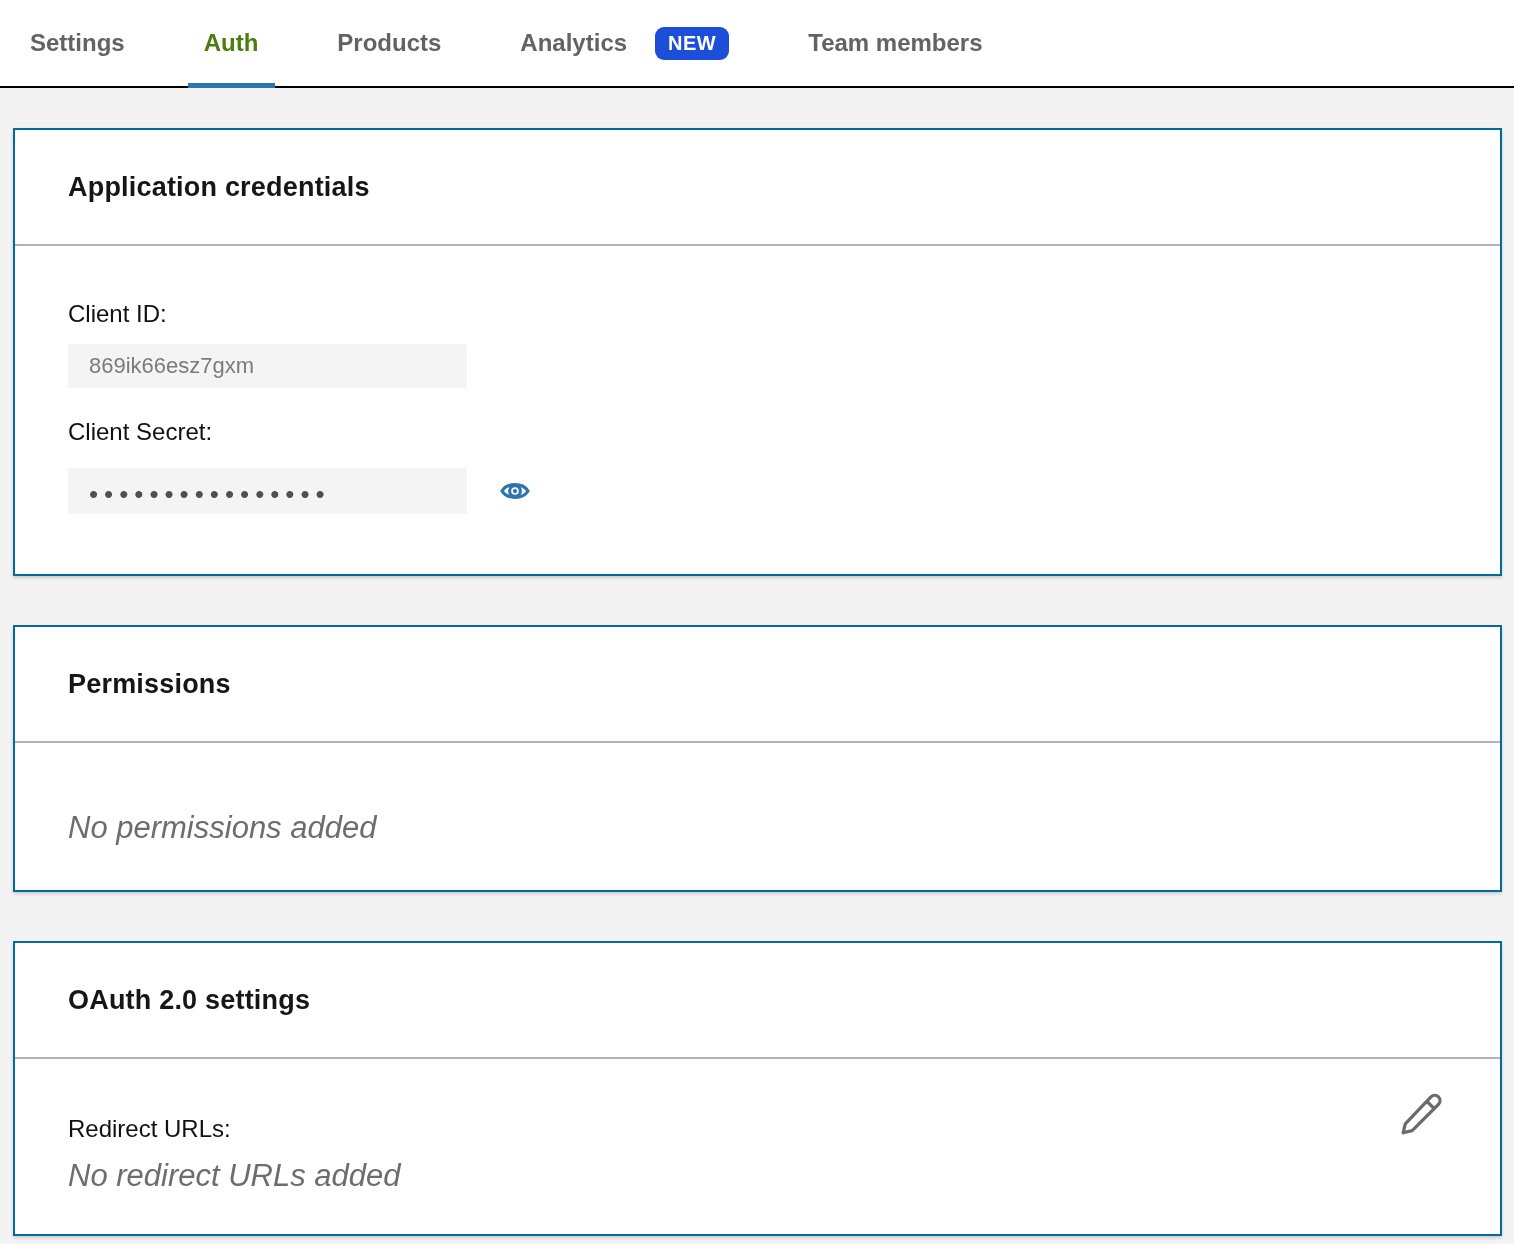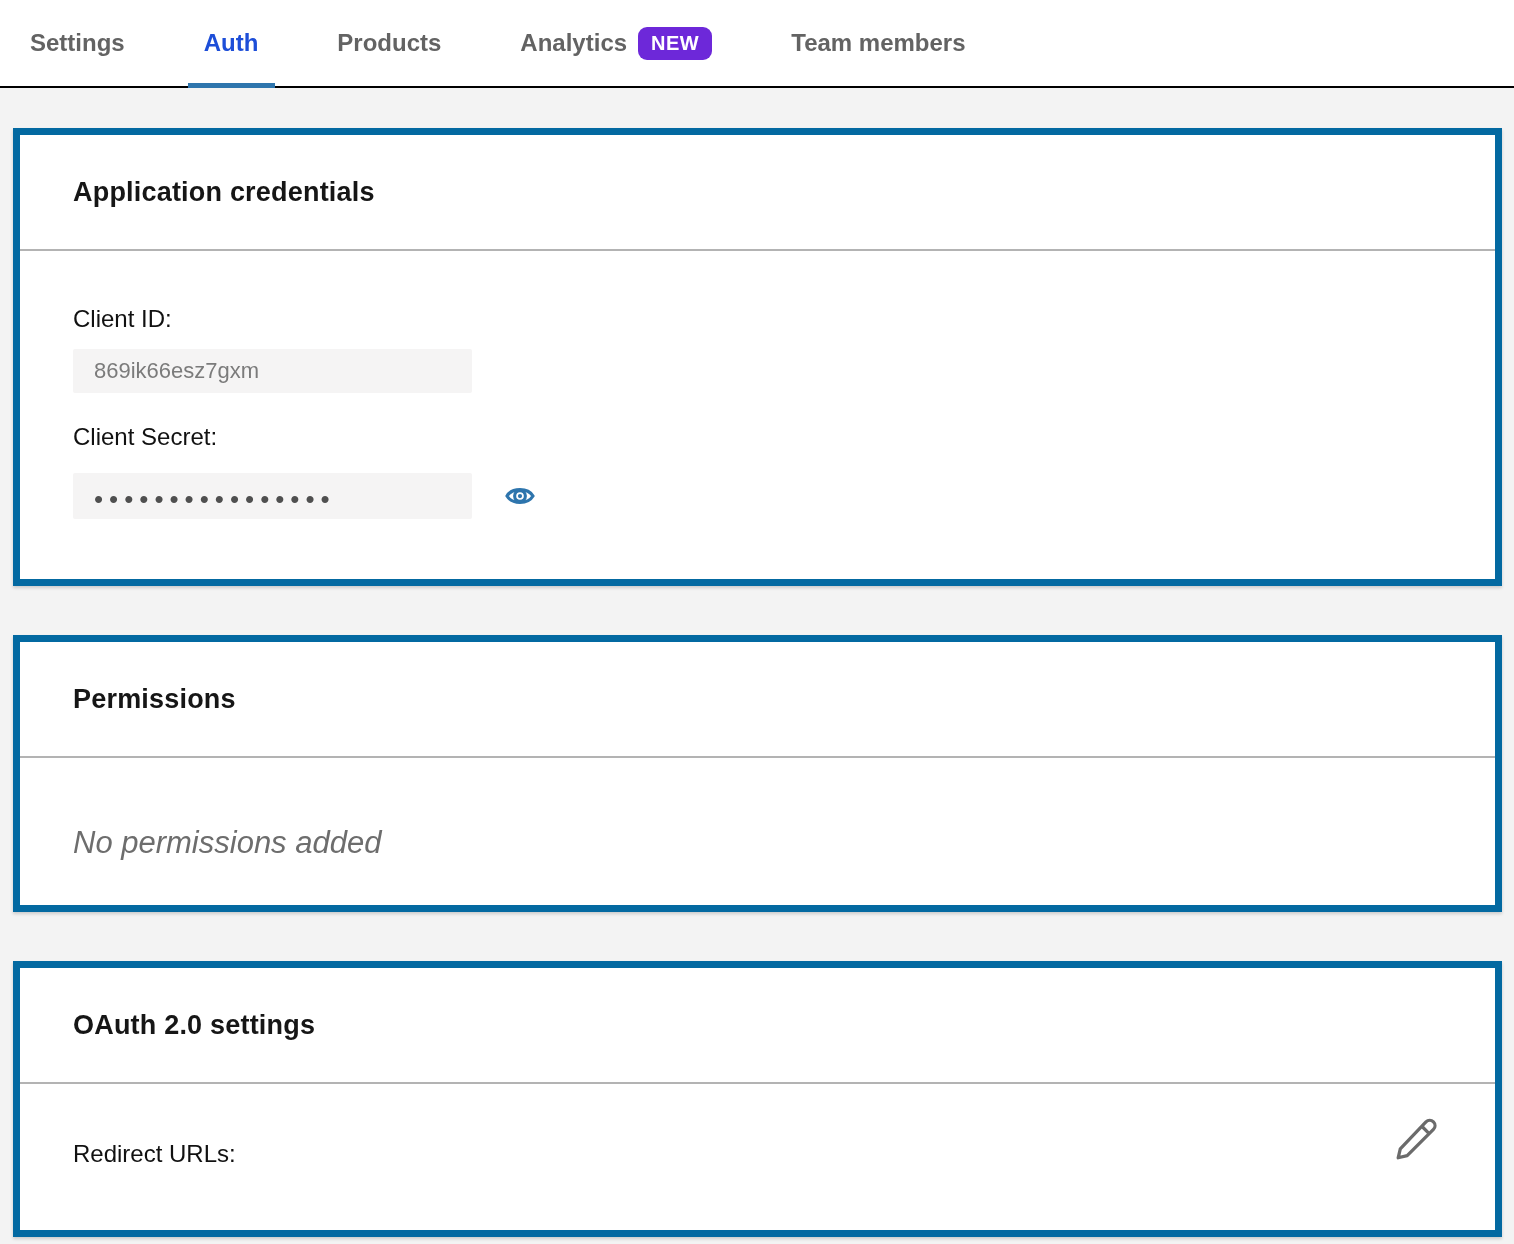--- a/index.html
+++ b/index.html
@@ -27,49 +27,49 @@
     height: 100%;
     display: flex;
     align-items: center;
     position: relative;
     font-size: 24px;
     font-weight: 600;
     color: #636363;
     cursor: pointer;
     white-space: nowrap;
   }
-  .tab.active { color: #1d4ed8; }
+  .tab.active { color: #4d7c0f; }
   .tab.active::after {
     content: "";
     position: absolute;
     left: -16px;
     right: -17px;
     bottom: -2px;
     height: 5px;
     background: #2e75ad;
   }
   .badge {
     display: inline-block;
-    margin-left: 11px;
-    background: #6d28d9;
+    margin-left: 28px;
+    background: #1d4ed8;
     color: #ffffff;
     font-size: 20px;
     font-weight: 700;
     line-height: 1;
     padding: 6px 13px 7px;
     border-radius: 9px;
     letter-spacing: 0.5px;
   }
 
   
   .content { padding: 40px 12px 0 13px; }
 
   .card {
     background: #ffffff;
-    border: 7px solid #0369a1;
+    border: 2px solid #0369a1;
     box-shadow: 0 2px 3px rgba(0,0,0,0.16);
   }
   .card + .card { margin-top: 49px; }
 
   .card-header {
     height: 116px;
     display: flex;
     align-items: center;
     padding: 0 53px;
     border-bottom: 2px solid #b3b3b3;
@@ -202,20 +202,21 @@
       <div class="empty-text">No permissions added</div>
     </div>
   </section>
 
   <section class="card">
     <div class="card-header">
       <h2 class="card-title">OAuth 2.0 settings</h2>
     </div>
     <div class="oauth-body">
       <div class="field-label redirect-label">Redirect URLs:</div>
+      <div class="empty-text">No redirect URLs added</div>
       <button class="edit-btn" type="button">
         <span style="display:flex;">
           <svg width="46" height="46" viewBox="0 0 24 24" fill="none" stroke="#6b6b6b" stroke-width="1.7" stroke-linecap="round" stroke-linejoin="round">
             <path d="M17.2 3.1a2.75 2.75 0 0 1 3.9 3.9 L7.4 20.7 2.7 21.8 3.8 17.1 Z"></path>
             <path d="M15.3 5.6l3.3 3.3"></path>
           </svg>
         </span>
       </button>
     </div>
   </section>

